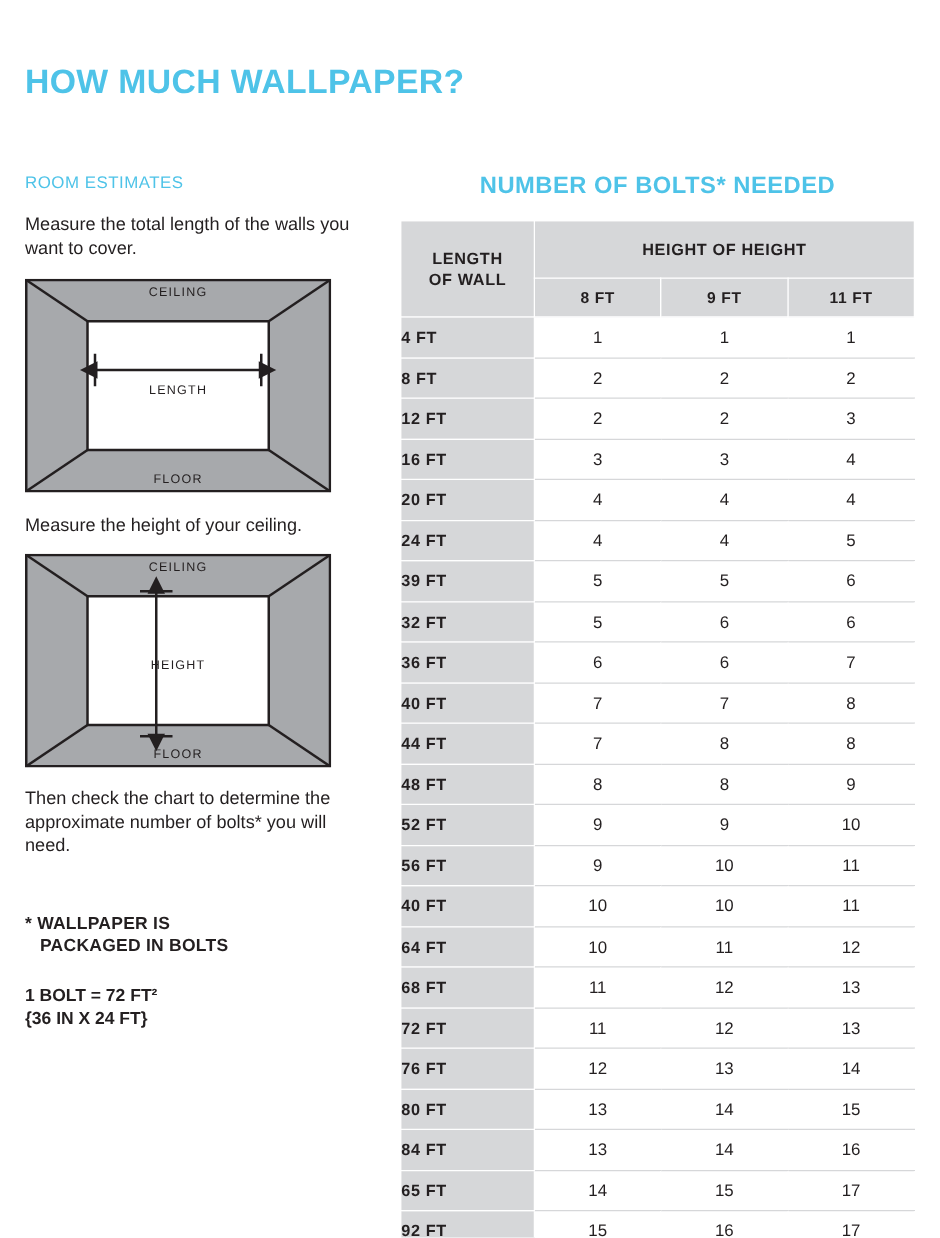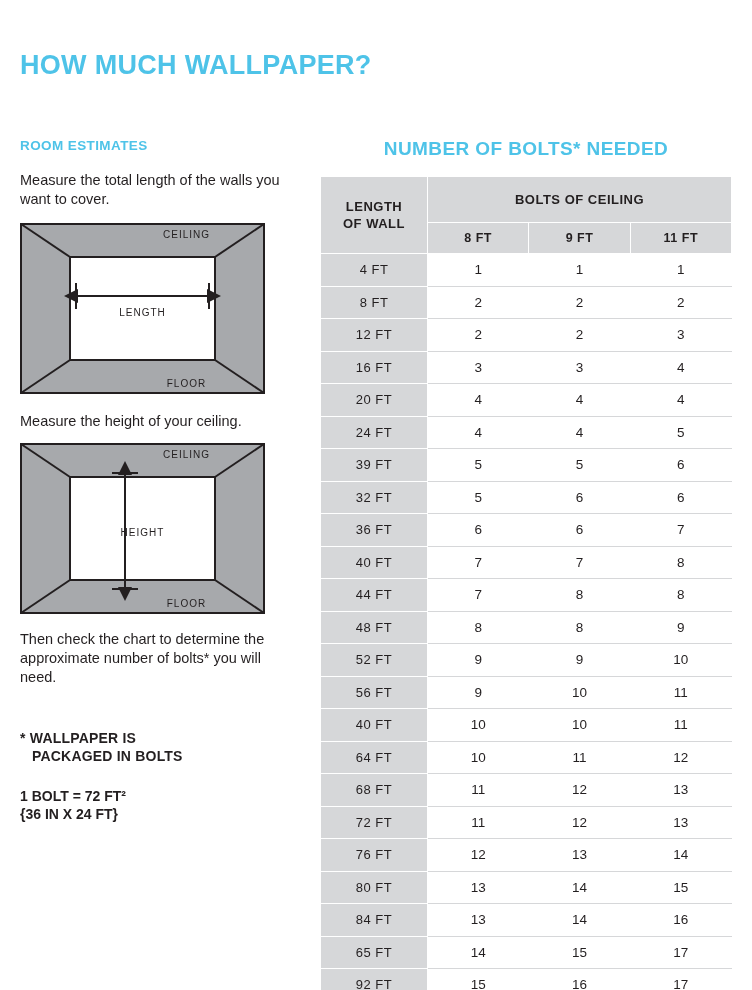--- a/index.html
+++ b/index.html
@@ -35,21 +35,21 @@
   
   .left-col {
     position: absolute;
     left: 20px;
     top: 122px;
     width: 275px;
   }
   .section-head {
     color: #4ec3e8;
     font-size: 13.5px;
-    font-weight: bold;
+    font-weight: normal;
     letter-spacing: 0.4px;
     text-transform: uppercase;
     margin: 0 0 18px 0;
   }
   .instr {
     font-size: 14.5px;
     line-height: 19px;
     color: #231f20;
     margin: 0 0 14px 0;
   }
@@ -65,21 +65,20 @@
   .room svg { display: block; }
   .room-label {
     position: absolute;
     font-size: 10px;
     letter-spacing: 1px;
     color: #231f20;
     text-align: center;
     width: 100%;
     left: 0;
     font-family: "Liberation Sans", sans-serif;
-    padding-left: 44px;
   }
   .lbl-ceiling { top: 6px; }
   .lbl-floor { bottom: 5px; }
   .lbl-center {
     position: absolute;
     width: 100%;
     left: 0;
     text-align: center;
     font-size: 10px;
     letter-spacing: 1px;
@@ -146,23 +145,23 @@
     background: #d6d7d9;
     font-size: 12.5px;
     font-weight: bold;
     letter-spacing: 0.5px;
     text-align: center;
     height: 30px;
   }
   .row-label {
     background: #d6d7d9;
     font-size: 13px;
-    font-weight: normal;
+    font-weight: bold;
     letter-spacing: 0.5px;
-    text-align: center;
+    text-align: left;
     height: 31.5px;
   }
   .cell {
     background: #ffffff;
     font-size: 13.5px;
     text-align: center;
     height: 31.5px;
     border-bottom: 1px solid #d6d7d9 !important;
     border-left: 1px solid #ffffff;
     border-right: 1px solid #ffffff;
@@ -240,21 +239,21 @@
   <div class="right-col">
     <div class="table-head">NUMBER OF BOLTS* NEEDED</div>
 
     <table class="bolts">
       <tbody>
         <tr>
           <td class="hdr-length" rowspan="2">
             <div>LENGTH</div>
             <div>OF WALL</div>
           </td>
-          <td class="hdr-ceiling" colspan="3">BOLTS OF CEILING</td>
+          <td class="hdr-ceiling" colspan="3">HEIGHT OF HEIGHT</td>
         </tr>
         <tr>
           <td class="hdr-sub">8 FT</td>
           <td class="hdr-sub">9 FT</td>
           <td class="hdr-sub">11 FT</td>
         </tr>
 
         <tr class="data-row">
           <td class="row-label">4 FT</td>
           <td class="cell">1</td>

